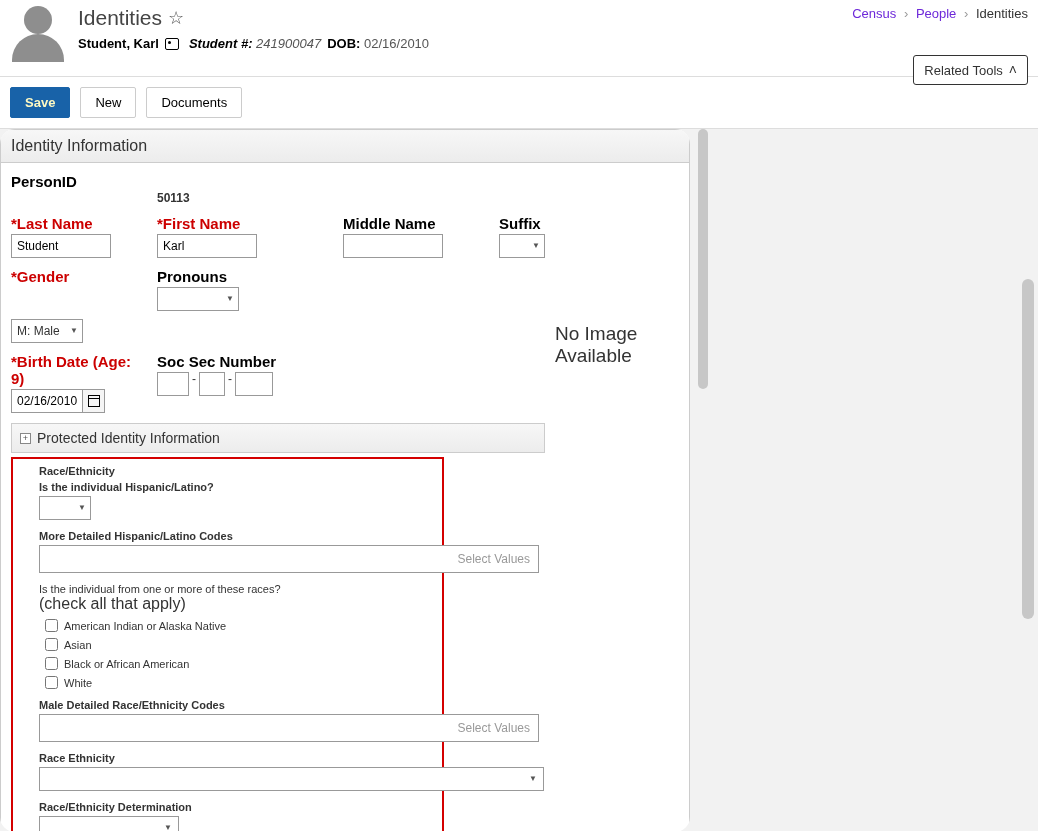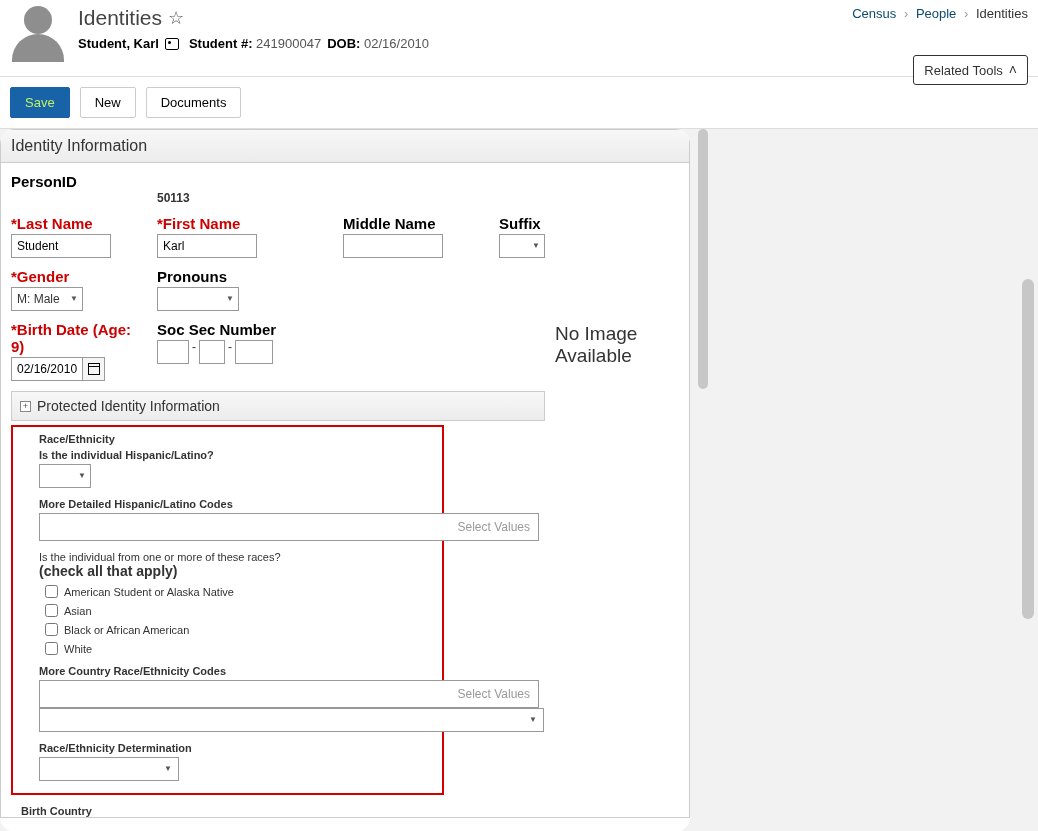--- a/index.html
+++ b/index.html
@@ -10,27 +10,27 @@
 .avatar-circle { width: 28px; height: 28px; border-radius: 50%; background: #8e8e8e; position: absolute; top: 0; left: 14px; }
 .avatar-body { width: 52px; height: 28px; background: #8e8e8e; border-radius: 26px 26px 0 0; position: absolute; bottom: 0; left: 2px; }
 .title-block { margin-left: 12px; flex: 1; }
 .page-title { font-size: 21px; font-weight: 400; color: #444; display: flex; align-items: center; gap: 6px; }
 .star-icon { font-size: 18px; color: #555; }
 .student-line { margin-top: 6px; color: #555; font-size: 13px; display: flex; align-items: center; gap: 6px; }
 .student-line b { color: #000; font-weight: 700; }
 .id-card-icon { display: inline-block; width: 14px; height: 12px; border: 1.5px solid #000; border-radius: 2px; position: relative; }
 .id-card-icon::after { content: ""; position: absolute; left: 2px; top: 2px; width: 3px; height: 3px; background: #000; border-radius: 50%; }
 .breadcrumb { position: absolute; right: 10px; top: 6px; font-size: 13px; color: #333; }
-.breadcrumb a { color: #0c4a6e; text-decoration: none; }
+.breadcrumb a { color: #6d28d9; text-decoration: none; }
 .breadcrumb .sep { color: #999; margin: 0 4px; }
 .related-tools { position: absolute; right: 10px; top: 55px; border: 1px solid #333; background: #fff; padding: 6px 10px; font-size: 13px; cursor: pointer; display: flex; align-items: center; gap: 6px; border-radius: 3px; }
 .chevron-up { font-size: 14px; }
 .toolbar { border-top: 1px solid #ddd; border-bottom: 1px solid #ddd; padding: 10px; display: flex; gap: 10px; margin-top: 14px; }
 .btn { border: 1px solid #ccc; background: #fff; padding: 7px 14px; cursor: pointer; font-size: 13px; border-radius: 2px; }
-.btn-primary { background: #1862a8; color: #bef264; border-color: #1862a8; font-weight: 400; }
+.btn-primary { background: #1862a8; color: #fef9c3; border-color: #1862a8; font-weight: 700; }
 .content-wrap { display: flex; height: calc(100% - 128px); }
 .scroll-col { flex: 0 0 710px; position: relative; overflow: hidden; background: #f2f2f2; padding-top: 0; }
 .panel { width: 690px; background: #fff; border: 1px solid #ccc; margin: 0; }
 .panel-header { background: linear-gradient(#f7f7f7,#ececec); border-bottom: 1px solid #ccc; padding: 7px 10px; font-size: 16px; font-weight: 400; color: #333; }
 .panel-body { padding: 10px 10px 0 10px; }
 .row { display: flex; gap: 16px; margin-bottom: 10px; }
 .field { display: flex; flex-direction: column; }
 .field label { font-size: 15px; font-weight: 700; color: #000; margin-bottom: 2px; }
 .field label.req { color: #c00; }
 .field .static { font-size: 12px; font-weight: 700; margin-top: 18px; }
@@ -46,21 +46,21 @@
 .calendar-icon { display: inline-block; width: 12px; height: 12px; border: 1px solid #000; position: relative; }
 .calendar-icon::before { content: ""; position: absolute; top: 2px; left: 0; right: 0; height: 1px; background: #000; }
 .ssn-group { display: flex; gap: 3px; }
 .ssn-group input { width: 32px; text-align: center; }
 .sub-header { background: linear-gradient(#f7f7f7,#ececec); border: 1px solid #ccc; padding: 6px 8px; font-size: 14px; font-weight: 400; display: flex; align-items: center; gap: 6px; margin-top: 6px; }
 .plus-box { width: 11px; height: 11px; border: 1px solid #888; font-size: 9px; line-height: 9px; text-align: center; color: #555; background: #fff; }
 .redbox { border: 2px solid #d40000; margin-top: 4px; padding: 6px 10px 12px 26px; width: 433px; }
 .section-label { font-size: 11px; font-weight: 700; margin-bottom: 4px; }
 .sub-label { font-size: 11px; font-weight: 700; margin-top: 10px; margin-bottom: 3px; }
 .plain-q { font-size: 11px; margin-top: 10px; }
-.plain-q-sub { font-size: 14px; color: #333; font-weight: bold; }
+.plain-q-sub { font-size: 16px; color: #333; }
 .chk-list { margin-top: 6px; }
 .chk-item { display: flex; align-items: center; gap: 6px; font-size: 11px; margin-bottom: 6px; padding-left: 6px; }
 .chk-item input { width: 13px; height: 13px; }
 .multi { height: 28px; color: #999; padding: 6px 8px; }
 .big-select { height: 24px; width: 100%; position: relative; }
 .big-select::after { content: "▼"; font-size: 8px; color: #555; position: absolute; right: 6px; top: 6px; }
 .no-image { flex: 1; text-align: left; padding-left: 10px; padding-top: 150px; font-size: 19px; color: #333; }
 .right-col { flex: 1; background: #f2f2f2; position: relative; }
 .right-scrollbar { position: absolute; right: 4px; top: 150px; width: 12px; height: 340px; background: #c7c7c7; border-radius: 6px; }
 .left-scrollbar { position: absolute; right: 2px; top: 0; width: 10px; height: 260px; background: #c7c7c7; border-radius: 5px; }
@@ -77,21 +77,21 @@
       <div class="avatar-body"></div>
     </div>
     <div class="title-block">
       <div class="page-title">
         <span>Identities</span>
         <span class="star-icon">☆</span>
       </div>
       <div class="student-line">
         <b>Student, Karl</b>
         <span class="id-card-icon"></span>
-        <span style="margin-left:4px;"><b>Student #:</b> <span>241900047</span></span>
+        <span style="margin-left:4px;font-style:italic;"><b>Student #:</b> <span>241900047</span></span>
         <span><b>DOB:</b> <span>02/16/2010</span></span>
       </div>
     </div>
     <div class="breadcrumb">
       <a href="#">Census</a>
       <span class="sep">›</span>
       <a href="#">People</a>
       <span class="sep">›</span>
       <span>Identities</span>
     </div>
@@ -135,21 +135,21 @@
                 <div class="field" style="width:140px;">
                   <label>Middle Name</label>
                   <input type="text" class="w-med" style="">
                 </div>
                 <div class="field">
                   <label>Suffix</label>
                   <div class="select" style="width:46px;"></div>
                 </div>
               </div>
               <div class="row">
-                <div class="field" style="width:130px;">
+                <div class="field" style="width:130px;gap:32px;">
                   <label class="req">*Gender</label>
                   <div class="select w-small"><span>M: Male</span></div>
                 </div>
                 <div class="field">
                   <label>Pronouns</label>
                   <div class="select" style="width:82px;"></div>
                 </div>
               </div>
               <div class="row">
                 <div class="field" style="width:130px;">
@@ -184,39 +184,40 @@
 
                 <div class="sub-label">More Detailed Hispanic/Latino Codes</div>
                 <div class="multi w-large"><span>Select Values</span></div>
 
                 <div class="plain-q">Is the individual from one or more of these races?</div>
                 <div class="plain-q-sub">(check all that apply)</div>
 
                 <div class="chk-list">
                   <div class="chk-item">
                       <input type="checkbox" style="">
-                      <span>American Student or Alaska Native</span>
+                      <span>American Indian or Alaska Native</span>
                     </div>
                   <div class="chk-item">
                       <input type="checkbox" style="">
                       <span>Asian</span>
                     </div>
                   <div class="chk-item">
                       <input type="checkbox" style="">
                       <span>Black or African American</span>
                     </div>
                   <div class="chk-item">
                       <input type="checkbox" style="">
                       <span>White</span>
                     </div>
                 </div>
 
-                <div class="sub-label">More Country Race/Ethnicity Codes</div>
+                <div class="sub-label">Male Detailed Race/Ethnicity Codes</div>
                 <div class="multi w-large"><span>Select Values</span></div>
 
+                <div class="sub-label">Race Ethnicity</div>
                 <div class="big-select" style="width:505px;"></div>
 
                 <div class="sub-label">Race/Ethnicity Determination</div>
                 <div class="big-select" style="width:140px;"></div>
               </div>
 
               <div class="cutoff-label">Birth Country</div>
             </div>
             <div class="no-image">No Image Available</div>
           </div>

